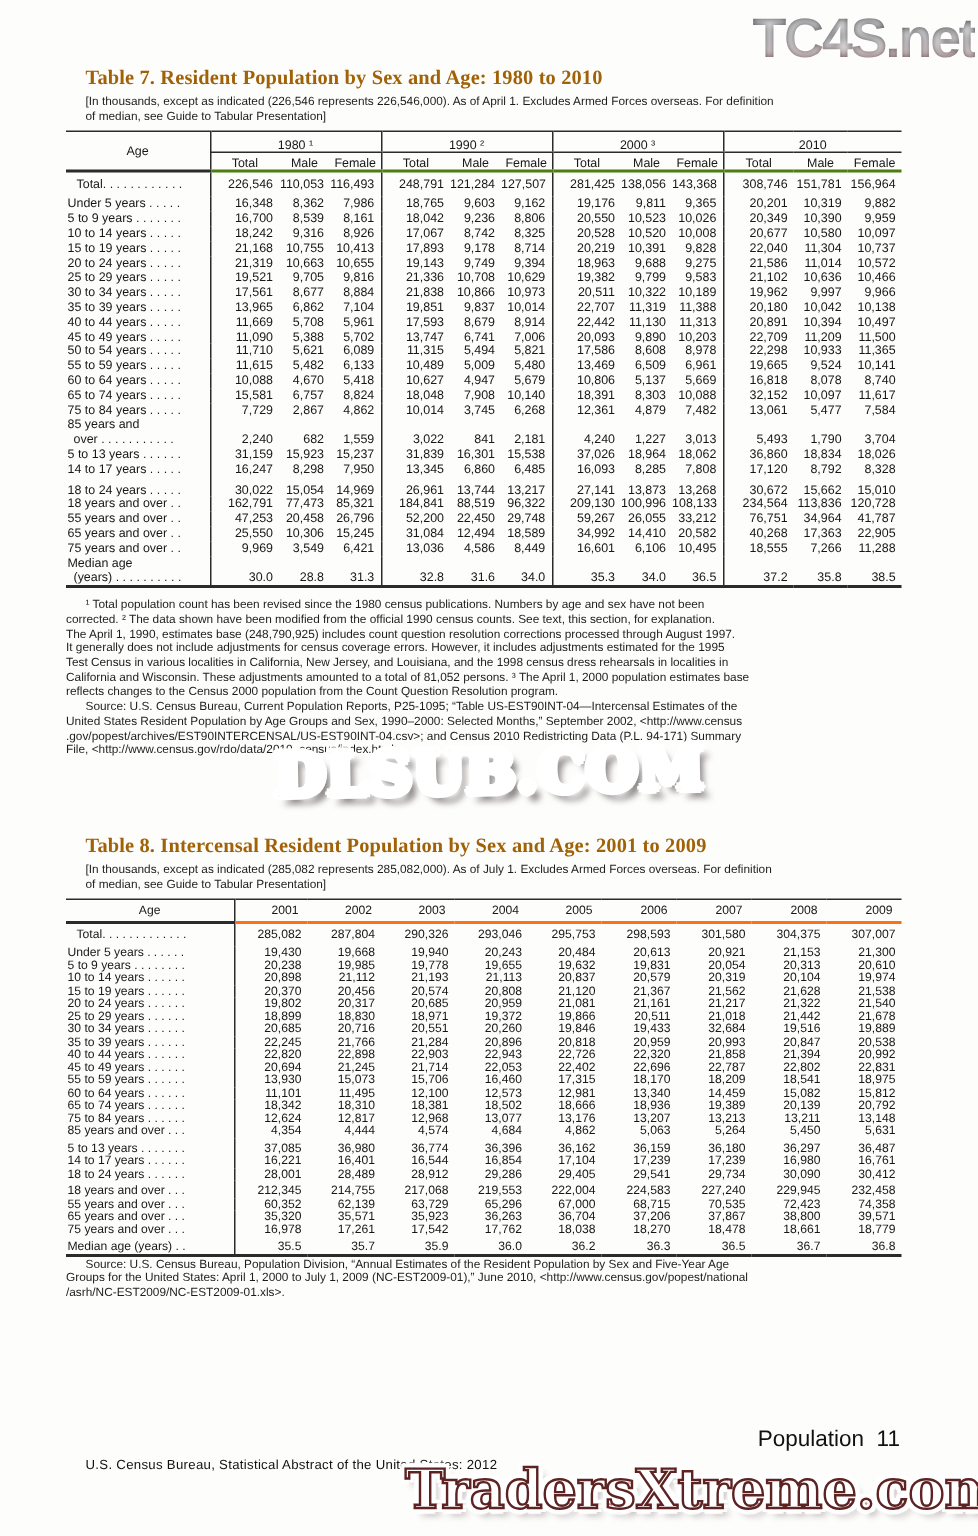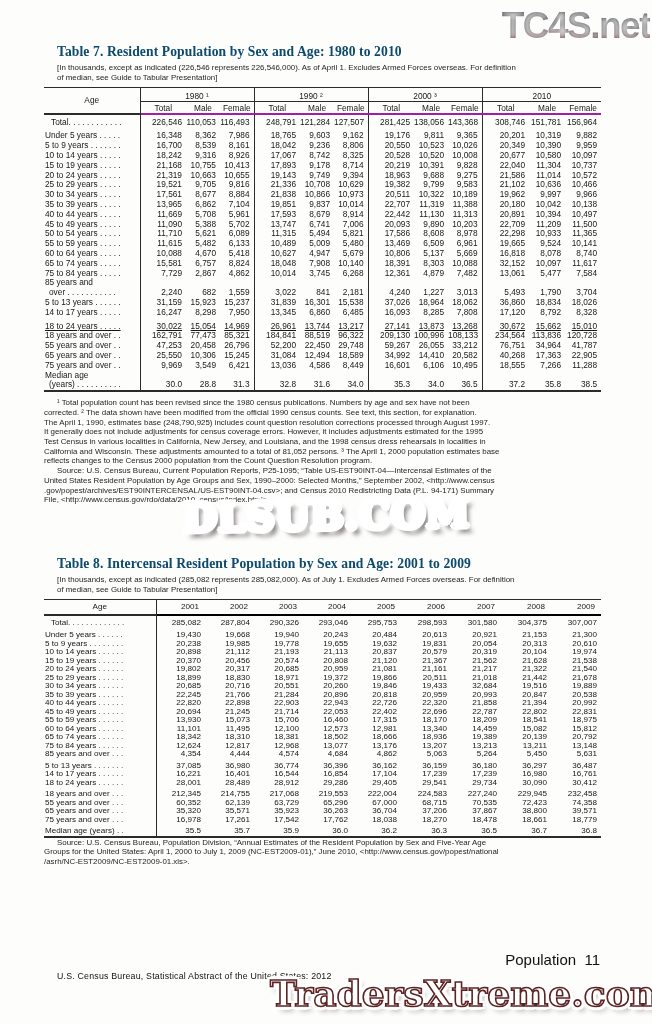--- a/index.html
+++ b/index.html
@@ -6,46 +6,46 @@
   html,body { width:652px; height:1024px; }
   body {
     position:relative; overflow:hidden; background:#fdfdfc;
     font-family:"Liberation Sans", sans-serif; color:#171717;
   }
   .sec { position:absolute; left:44px; width:557px; }
   #sec7 { top:44px; }
   #sec8 { top:556px; }
   .title {
     margin-left:13px; font-family:"Liberation Serif", serif;
-    font-weight:700; font-size:13.6px; line-height:16px; color:#0c4a6e;
+    font-weight:700; font-size:13.6px; line-height:16px; color:#a16207;
     letter-spacing:.1px; white-space:nowrap;
   }
   .note { margin:3px 0 5px 13px; font-size:7.9px; line-height:9.6px; color:#1d1d1d; }
   table { border-collapse:collapse; table-layout:fixed; width:557px; }
   .grid { border-top:1px solid #2b2b2b; border-bottom:2px solid #2b2b2b; }
   th { font-weight:normal; }
   td, th { vertical-align:bottom; }
   .bl { border-left:1px solid #2b2b2b; }
   
   .t7 td, .t7 th { font-size:8.3px; }
   .t7 .age  { border-bottom:2px solid #2b2b2b; text-align:center; vertical-align:middle; }
   .t7 .yr   { border-bottom:1px solid #2b2b2b; height:14px; text-align:center; }
-  .t7 .sub  { border-bottom:2px solid #a21caf; height:12px; text-align:center; }
+  .t7 .sub  { border-bottom:2px solid #4d7c0f; height:12px; text-align:center; }
   .t7 tbody td { height:9.8px; line-height:9.8px; }
   
   .t8 td, .t8 th { font-size:8.1px; }
   .t8 .age  { border-bottom:2px solid #2b2b2b; height:15px; text-align:center; vertical-align:middle; }
-  .t8 .yh   { border-bottom:2px solid #000000; height:15px; text-align:right; padding-right:6px; vertical-align:middle; }
+  .t8 .yh   { border-bottom:2px solid #f97316; height:15px; text-align:right; padding-right:6px; vertical-align:middle; }
   .t8 tbody td { height:8.5px; line-height:8.5px; }
   .num { text-align:right; padding-right:4px; white-space:nowrap; }
   .lbl { text-align:left; padding-left:1px; white-space:nowrap; overflow:hidden; }
   .lbl .l2 { padding-left:4px; }
   tr.total td { font-weight:normal; padding-top:3px; padding-bottom:4px; }
   tr.total td.lbl { padding-left:7px; }
-  .t7 tr.gap td { padding-top:4px;text-decoration:underline; }
+  .t7 tr.gap td { padding-top:4px; }
   .t8 tr.gap td { padding-top:3px; }
   .fn, .src { font-size:7.9px; line-height:9.7px; color:#1d1d1d; text-indent:13px; }
   .fn { margin-top:6px; }
   .src { margin-top:0; }
   
   .wm { position:absolute; font-weight:bold; -webkit-background-clip:text; background-clip:text; color:transparent; white-space:nowrap; }
   #wm-tc4s {
     top:5px; right:2px; font-family:"Liberation Sans", sans-serif;
     font-size:37px; letter-spacing:-1.5px;
     background-image:linear-gradient(#434347 48%, #76474a 92%);

